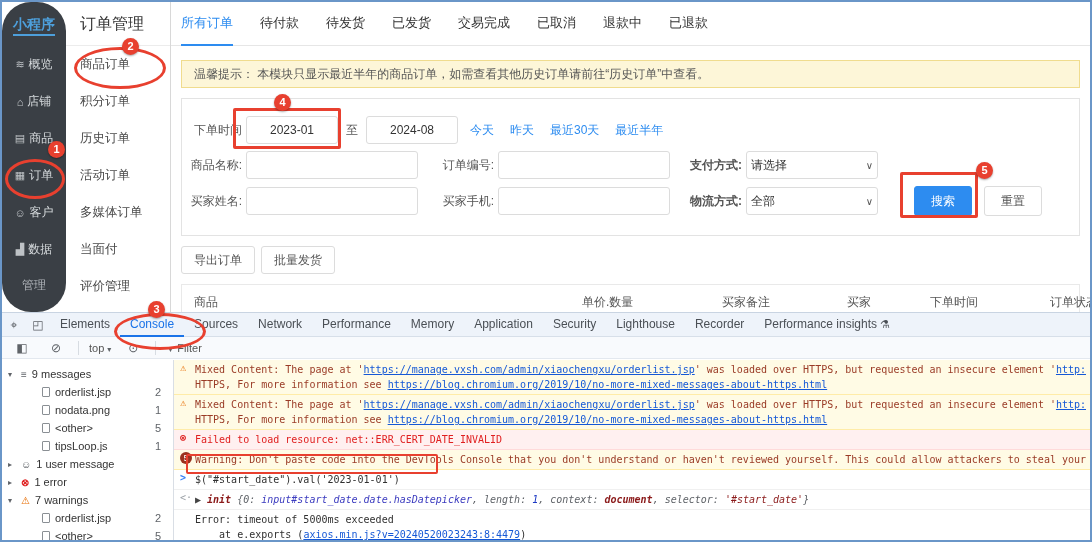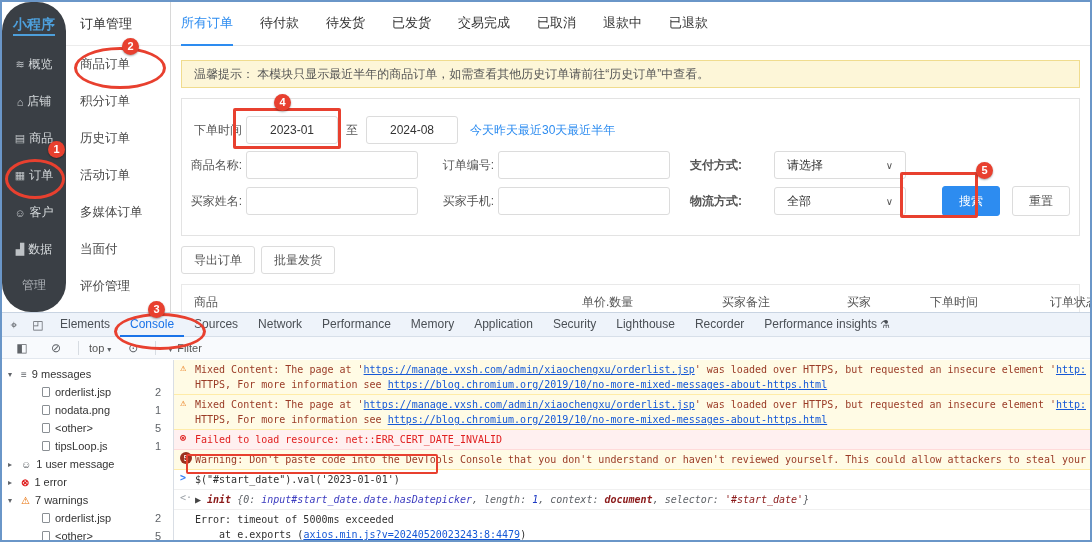--- a/index.html
+++ b/index.html
@@ -14,40 +14,40 @@
   
   .nav-rail{position:absolute;left:0;top:0;width:64px;height:310px;background:#3a3f45;color:#d6dadd;border-radius:29px;}
   .logo{height:44px;line-height:44px;text-align:center;color:#4d9fdb;font-size:14px;font-weight:bold;}
   .logo span{border-bottom:2px solid #4d9fdb;padding-bottom:2px;}
   .nav-item{height:37px;display:flex;align-items:center;justify-content:center;gap:4px;font-size:12px;color:#d6dadd;cursor:pointer;}
   .nav-ico{font-size:11px;opacity:.85;}
   .nav-section{height:34px;line-height:34px;text-align:center;font-size:12px;color:#aeb3b8;}
 
   
   .submenu{position:absolute;left:64px;top:0;width:105px;height:310px;background:#fff;border-right:1px solid #d8d8d8;}
-  .submenu-title{height:44px;line-height:44px;padding-left:14px;font-size:13px;color:#333;border-bottom:1px solid #ececec;}
+  .submenu-title{height:44px;line-height:44px;padding-left:14px;font-size:16px;color:#333;border-bottom:1px solid #ececec;}
   .submenu-item{height:37px;line-height:37px;padding-left:14px;font-size:12.5px;color:#4a4a4a;cursor:pointer;}
 
   
   .main{position:absolute;left:169px;top:0;right:0;height:310px;overflow:hidden;background:#fff;}
   .tabs{height:44px;border-bottom:1px solid #e6e6e6;display:flex;align-items:center;padding-left:10px;gap:27px;font-size:13px;color:#333;}
   .tab{cursor:pointer;height:44px;line-height:42px;}
   .tab.active{color:var(--accent);border-bottom:2px solid var(--accent);}
   .notice{margin:14px 10px 0 10px;background:#fdf6d8;border:1px solid #f0dc8e;color:#555;font-size:12px;height:28px;line-height:26px;padding-left:12px;}
   .filter-panel{margin:10px;border:1px solid #e3e3e3;padding:10px 0 12px 8px;}
   .frow{display:flex;align-items:center;margin:7px 0;font-size:12px;color:#555;}
   .flabel{width:52px;text-align:right;margin-right:4px;flex:none;}
   .inp{height:28px;border:1px solid #dcdcdc;border-radius:3px;width:172px;font-size:12px;padding:0 23px;color:#333;font-family:"Liberation Sans",sans-serif;}
   .inp.date{width:92px;}
   .tolbl{margin:0 8px;}
-  .qlinks{margin-left:12px;display:flex;}
+  .qlinks{margin-left:12px;display:flex;gap:16px;}
   .qlink{color:var(--accent);cursor:pointer;}
   .lbl2{margin-left:24px;width:52px;text-align:right;margin-right:4px;flex:none;}
   .lbl3{margin-left:16px;width:56px;text-align:right;margin-right:4px;flex:none;font-weight:bold;}
-  .sel{width:132px;height:28px;border:1px solid #dcdcdc;border-radius:3px;display:flex;align-items:center;justify-content:space-between;padding:0 12px;color:#333;cursor:pointer;margin-left:28px;}
+  .sel{width:132px;height:28px;border:1px solid #dcdcdc;border-radius:3px;display:flex;align-items:center;justify-content:space-between;padding:0 4px;color:#333;cursor:pointer;}
   .chev{font-size:10px;color:#555;font-style:normal;}
   .btn-primary{margin-left:36px;width:58px;height:30px;background:var(--accent);color:#fff;border:1px solid var(--accent);border-radius:3px;font-size:12px;cursor:pointer;}
   .btn-plain{margin-left:12px;width:58px;height:30px;background:#fff;color:#555;border:1px solid #dcdcdc;border-radius:3px;font-size:12px;cursor:pointer;}
   .actions{margin:0 10px 10px 10px;display:flex;gap:6px;}
   .act-btn{padding:0 12px;height:28px;background:#fff;border:1px solid #dcdcdc;border-radius:3px;font-size:12px;color:#555;cursor:pointer;}
   .table-head{margin:0 10px;border:1px solid #e9e9e9;height:34px;position:relative;font-size:12px;color:#555;background:#fff;}
   .th-cell{position:absolute;top:0;line-height:34px;white-space:nowrap;}
   .th0{left:12px}.th1{left:400px}.th2{left:540px}.th3{left:665px}.th4{left:748px}.th5{left:868px}
 
   

